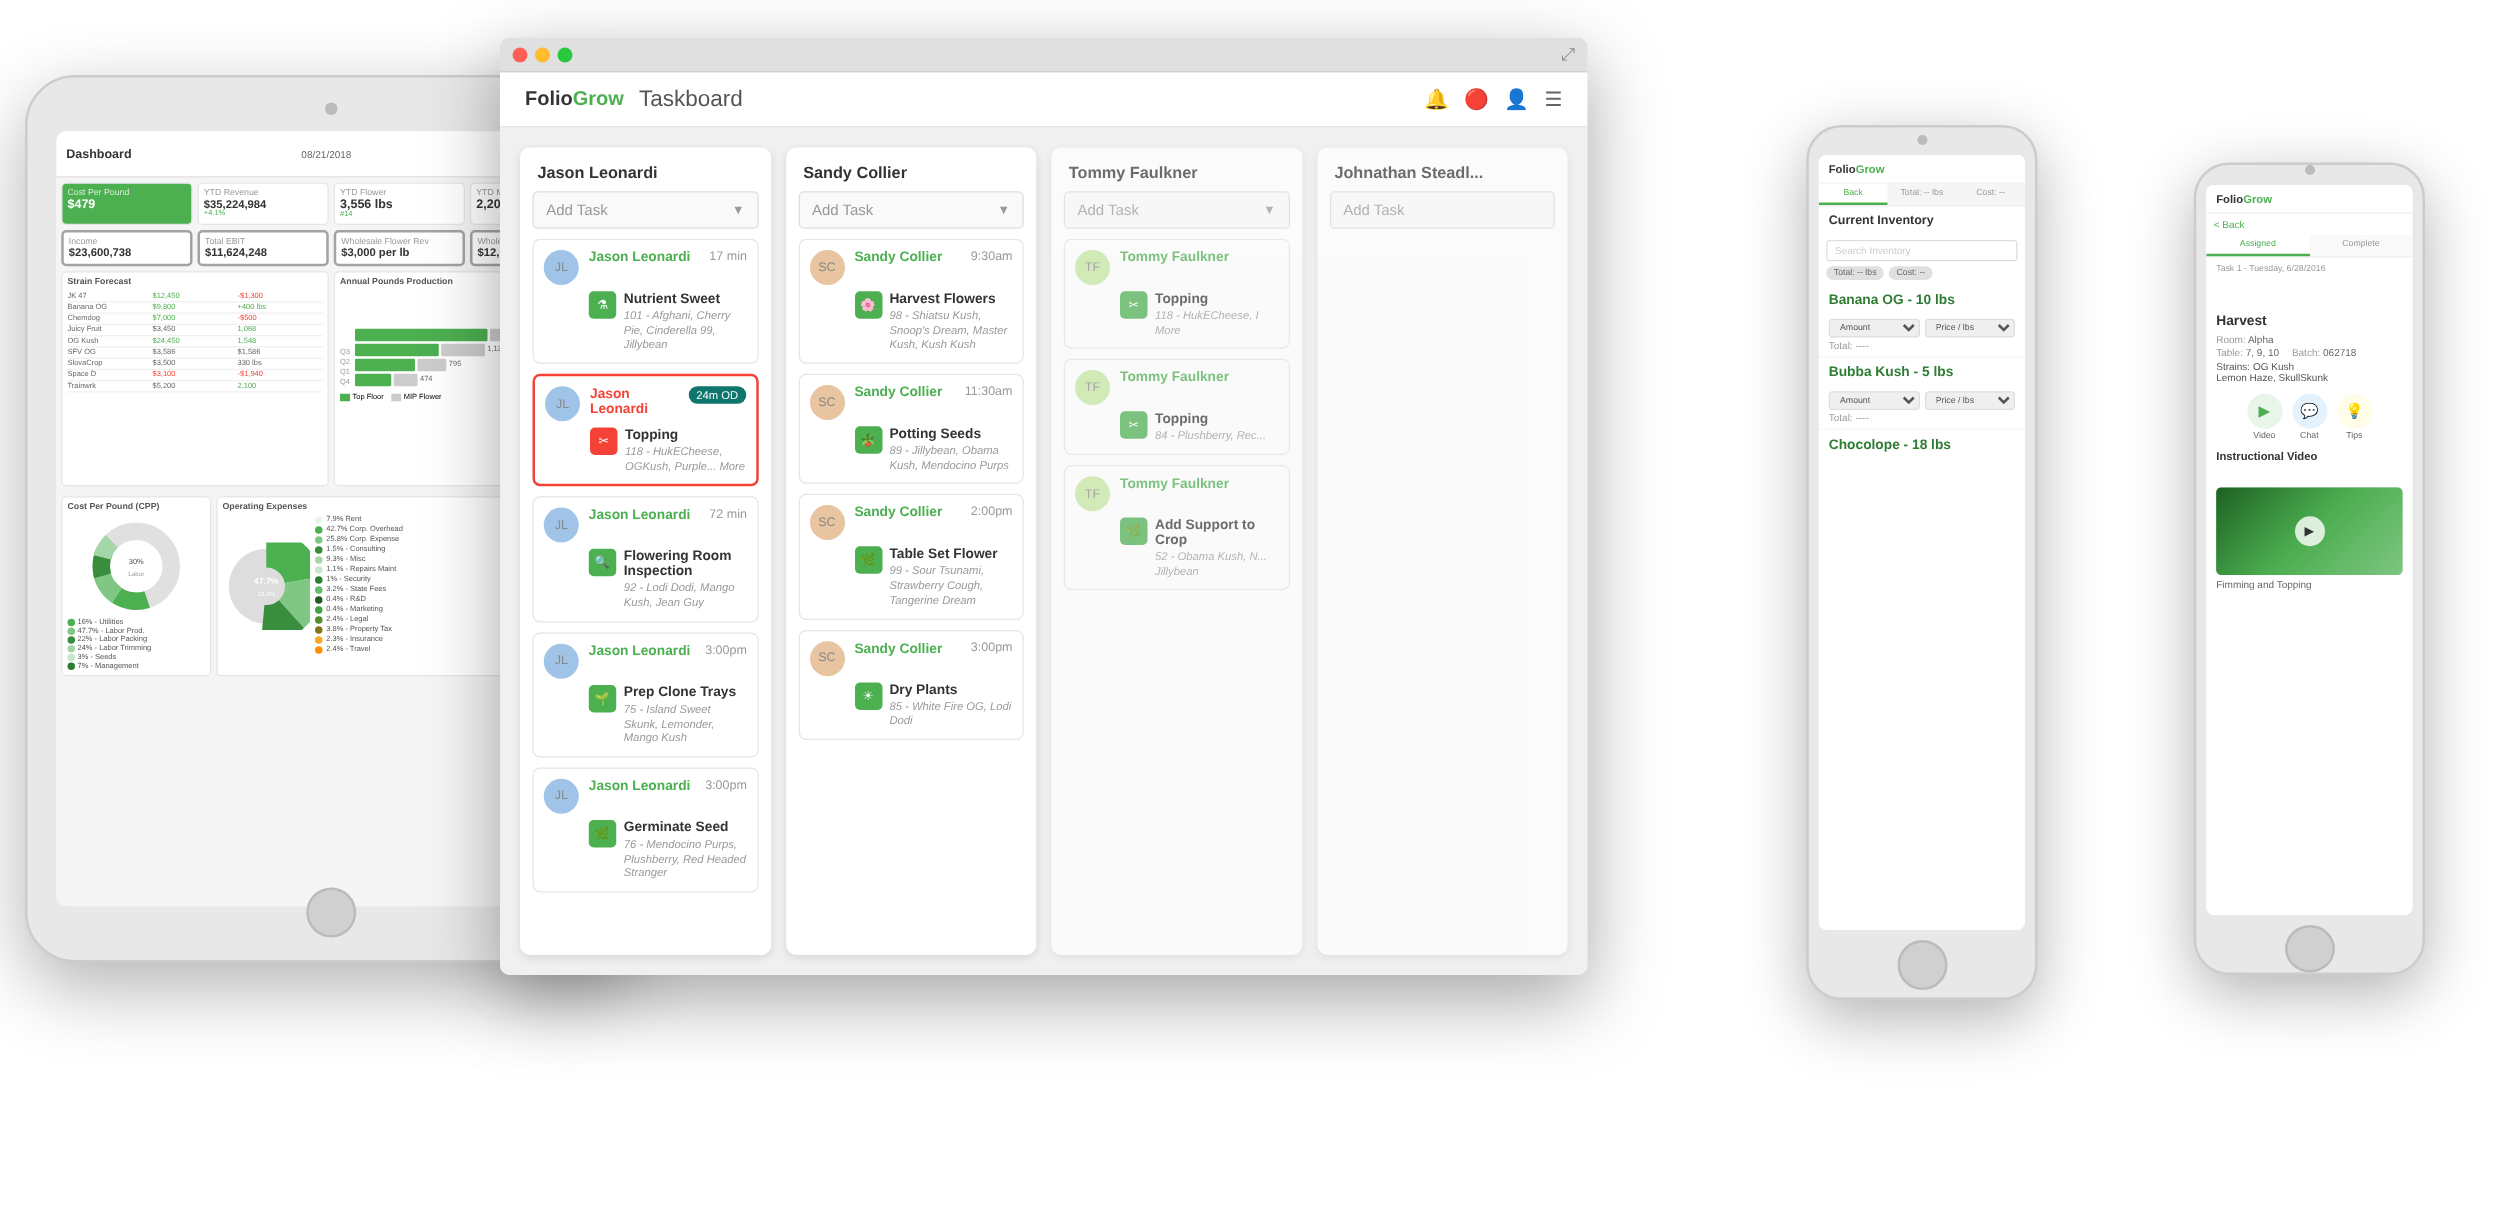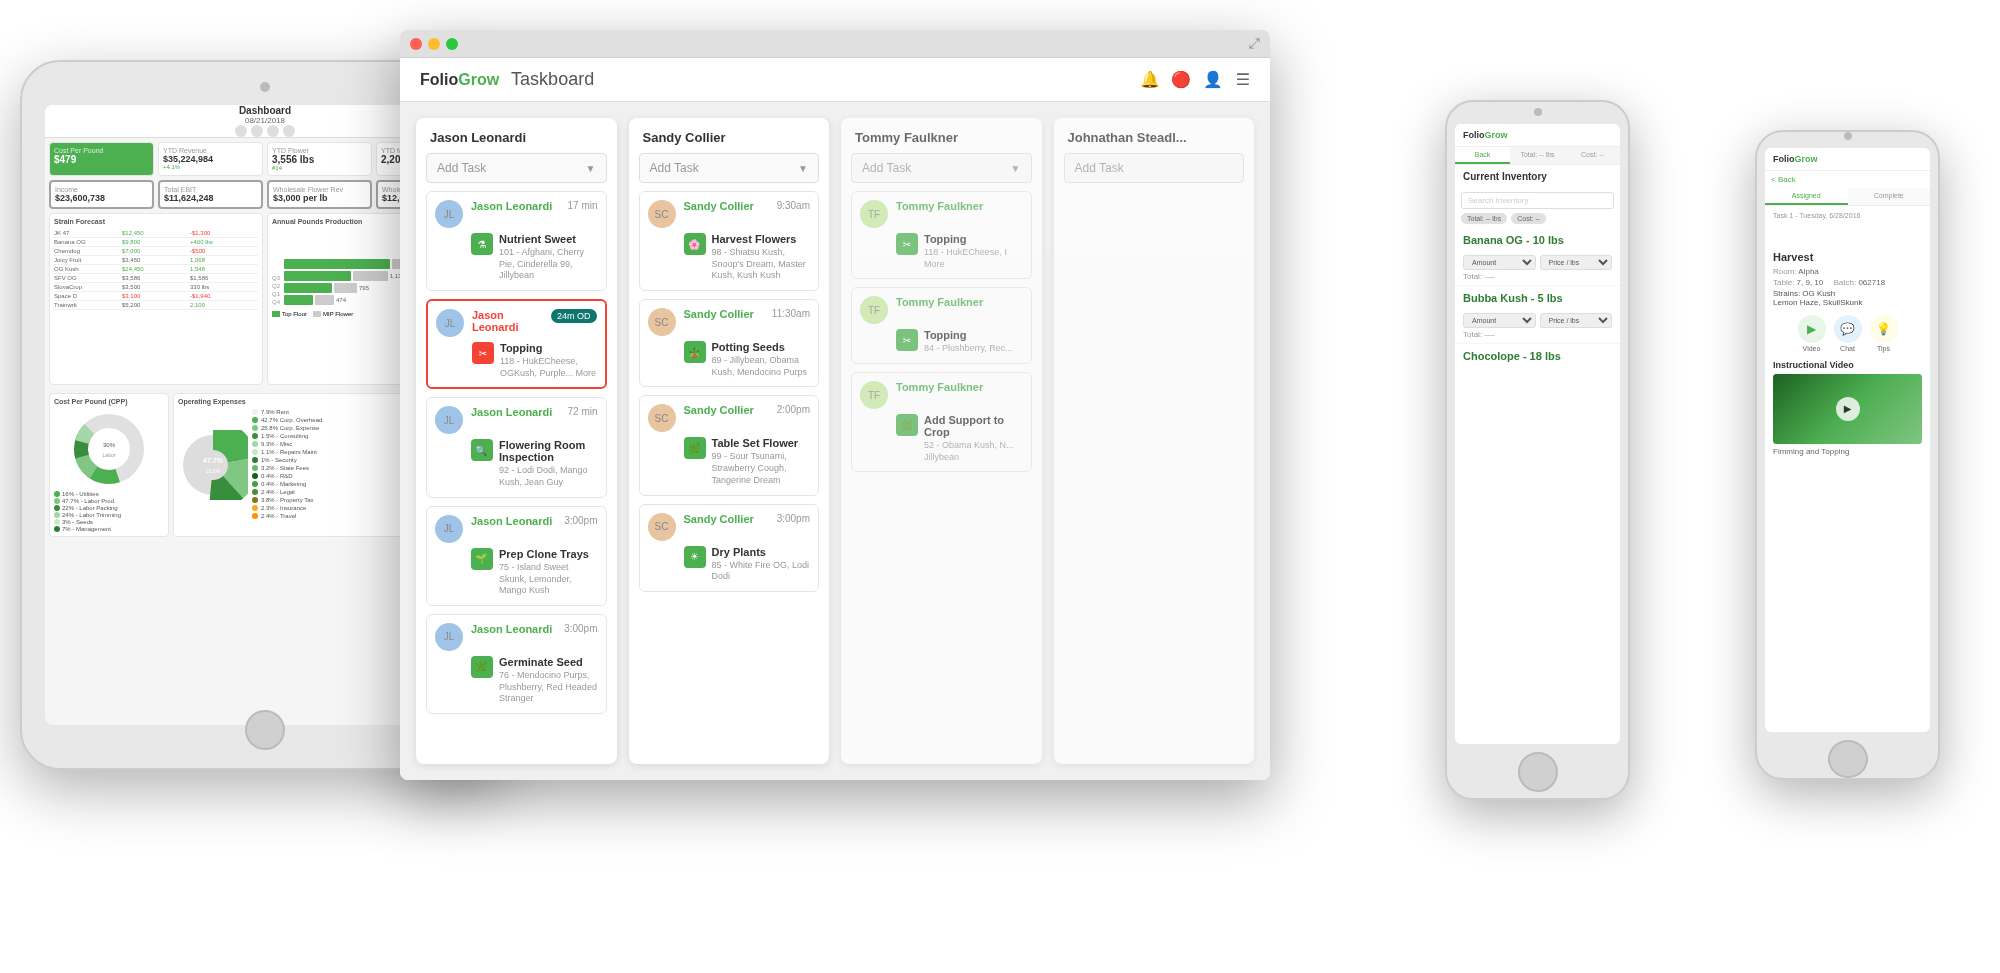--- a/index.html
+++ b/index.html
@@ -73,26 +73,25 @@
     
     .dashboard {
       width: 100%;
       height: 100%;
       background: #f5f5f5;
       font-size: 8px;
       overflow: hidden;
     }
     .dash-header {
       background: white;
-      padding: 0 8px;
+      padding: 12px 8px;
       display: flex;
       align-items: center;
       justify-content: space-between;
       border-bottom: 1px solid #ddd;
-      flex-direction: column;
     }
     .dash-title { font-size: 10px; font-weight: bold; color: #333; }
     .dash-date { font-size: 8px; color: #666; }
     .dash-icons { display: flex; gap: 4px; }
     .dash-icon-circle { width: 12px; height: 12px; border-radius: 50%; background: #ddd; }
 
     .dash-kpi-row {
       display: flex;
       gap: 4px;
       padding: 4px;
@@ -303,21 +302,21 @@
       align-items: center;
       justify-content: center;
       flex-shrink: 0;
       font-size: 10px;
       color: white;
     }
     .task-type-icon.red-icon { background: #f44336; }
 
     .task-details { flex: 1; }
     .task-name { font-size: 11px; font-weight: 600; color: #333; margin-bottom: 2px; }
-    .task-strains { font-size: 9px; color: #999; line-height: 1.3; }
+    .task-strains { font-size: 9px; color: #999; line-height: 1.3; font-style: italic; }
 
     
     .phone1 {
       position: absolute;
       right: 370px;
       top: 100px;
       width: 185px;
       height: 700px;
       background: #e8e8e8;
       border-radius: 28px;
@@ -502,21 +501,21 @@
       display: flex;
       align-items: center;
       justify-content: center;
       font-size: 12px;
     }
     .td-action-circle.green-circle { background: #e8f5e9; color: #4caf50; }
     .td-action-circle.blue-circle { background: #e3f2fd; color: #2196f3; }
     .td-action-circle.yellow-circle { background: #fffde7; color: #ffc107; }
     .td-action-label { font-size: 7px; color: #666; }
 
-    .td-section-title { font-size: 9px; font-weight: bold; color: #333; margin: 6px 0 4px; }
+    .td-section-title { font-size: 9px; font-weight: bold; color: #333; margin: 6px 0 20px; }
     .td-video-thumb {
       width: 100%;
       height: 70px;
       background: linear-gradient(135deg, #2e7d32, #66bb6a);
       border-radius: 4px;
       display: flex;
       align-items: center;
       justify-content: center;
       position: relative;
       overflow: hidden;

